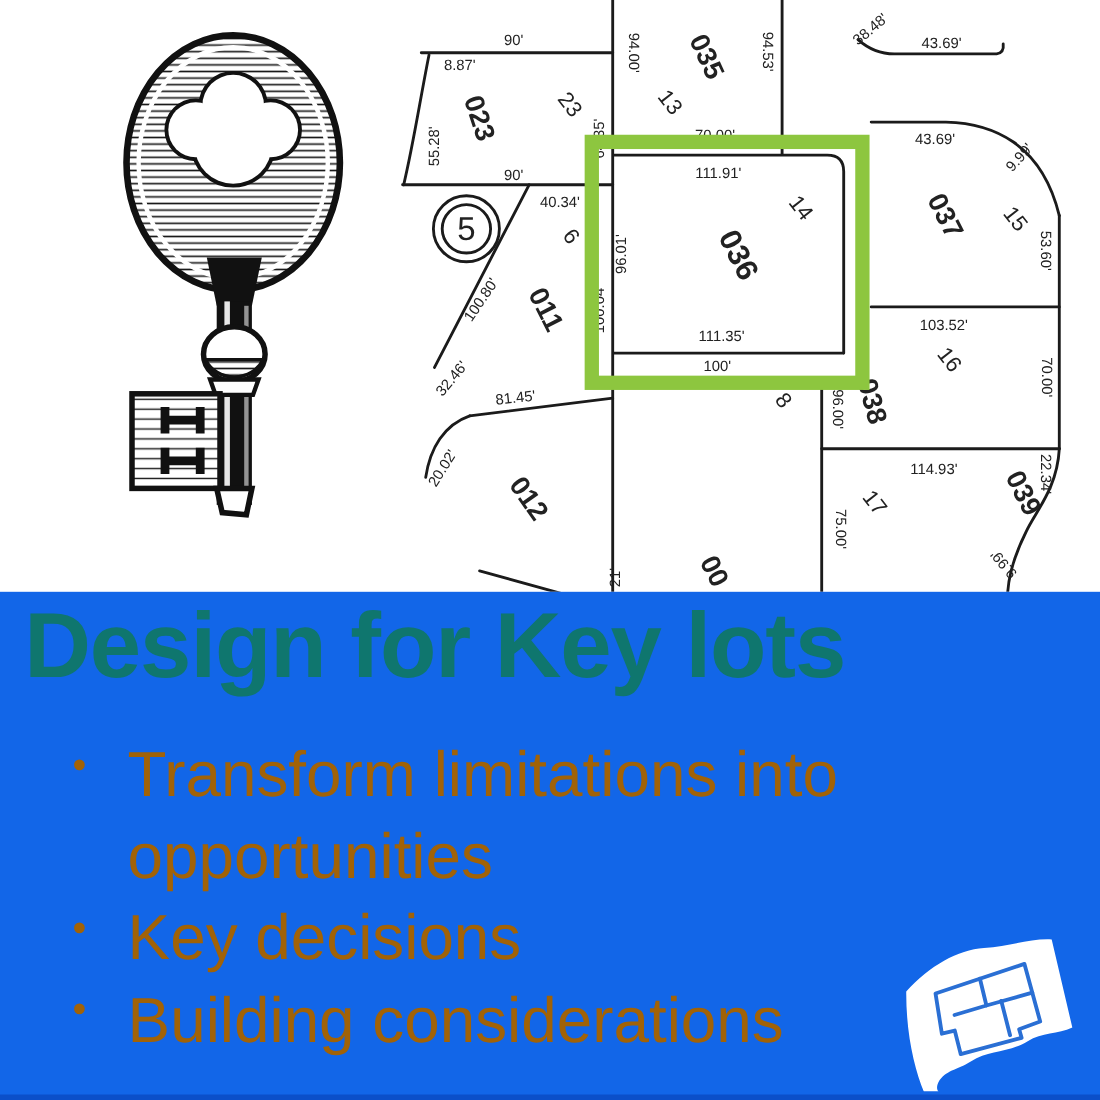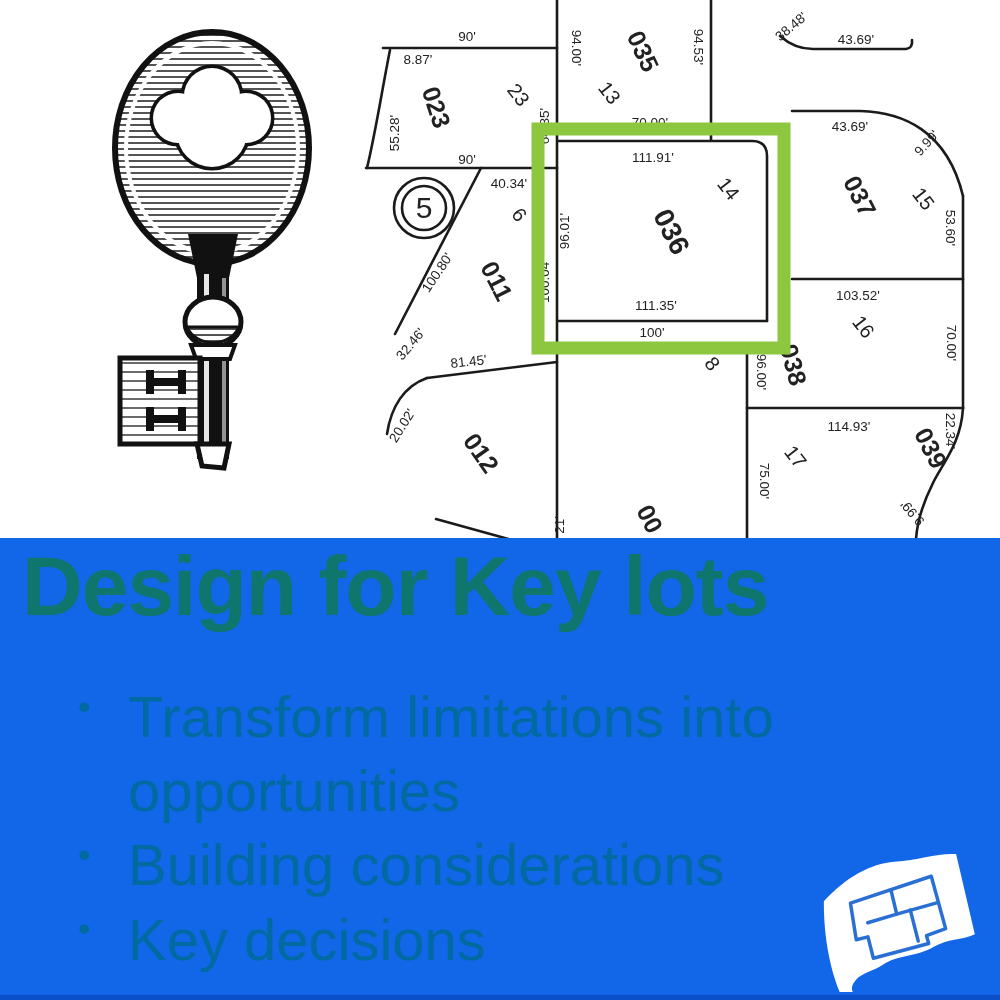--- a/index.html
+++ b/index.html
@@ -12,22 +12,22 @@
   .plat-map{position:absolute;left:355px;top:0;width:645px;height:556px;}
   .plat-map svg{display:block;width:645px;height:538px;}
   .banner{position:absolute;left:0;top:538px;width:1000px;height:462px;background:#1266e8;}
   .banner-edge{position:absolute;left:0;bottom:0;width:100%;height:5px;background:#0b4fc9;}
   .slide-title{
     position:absolute;left:22px;top:544px;margin:0;color:#0f766e;
     font-size:84px;font-weight:700;letter-spacing:-1px;line-height:1.0;
     font-family:"Liberation Sans",sans-serif;white-space:nowrap;
   }
   .bullet-list{
-    position:absolute;left:48px;top:664px;margin:16px;padding:0;list-style:none;
-    color:#0369a1;font-size:58px;line-height:1.28;font-weight:400;width:880px;
+    position:absolute;left:48px;top:664px;margin:4px;padding:0;list-style:none;
+    color:#a16207;font-size:58px;line-height:1.28;font-weight:400;width:880px;
   }
   .bullet-list li{position:relative;padding-left:64px;margin:0;}
   .bullet-list li::before{
     content:"\2022";position:absolute;left:14px;top:0.10em;font-size:0.62em;
   }
   .blueprint-icon{position:absolute;right:12px;bottom:8px;width:180px;height:140px;}
   .blueprint-icon svg{display:block;width:180px;height:140px;}
 </style>
 </head>
 <body>
@@ -166,22 +166,22 @@
   </div>
 
   <div class="banner" style="background: rgb(18, 102, 232);">
     <div class="banner-edge"></div>
   </div>
 
   <h1 class="slide-title">Design for Key lots</h1>
 
   <ul class="bullet-list">
     <li>Transform limitations into opportunities</li>
+    <li>Key decisions</li>
     <li>Building considerations</li>
-    <li>Key decisions</li>
   </ul>
 
   <div class="blueprint-icon">
     <svg viewBox="0 0 180 140" xmlns="http://www.w3.org/2000/svg">
       <g transform="rotate(-9 90 70)">
         <path d="M 20,38
                  C 45,18 72,8 96,10
                  C 120,12 140,8 158,12
                  L 164,94
                  C 150,98 136,94 122,100

